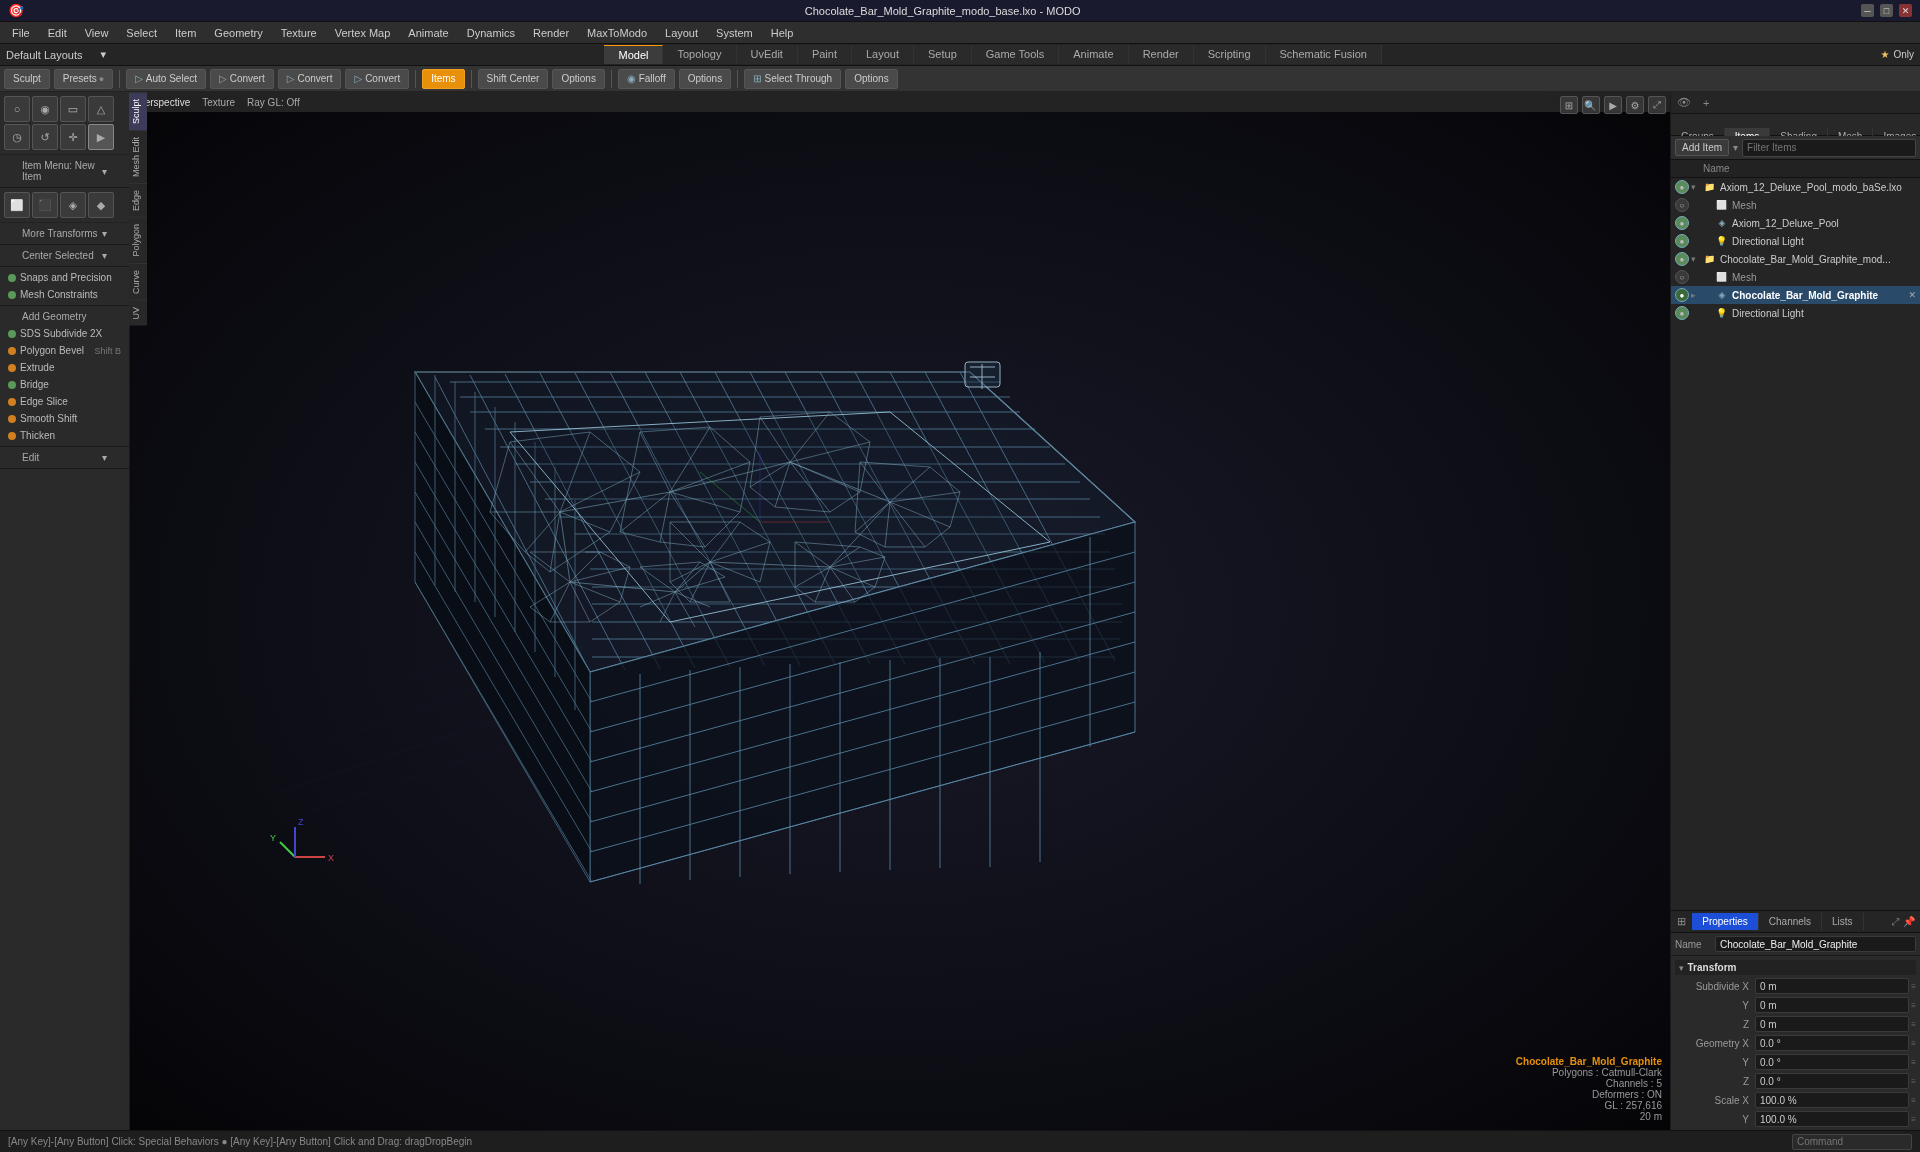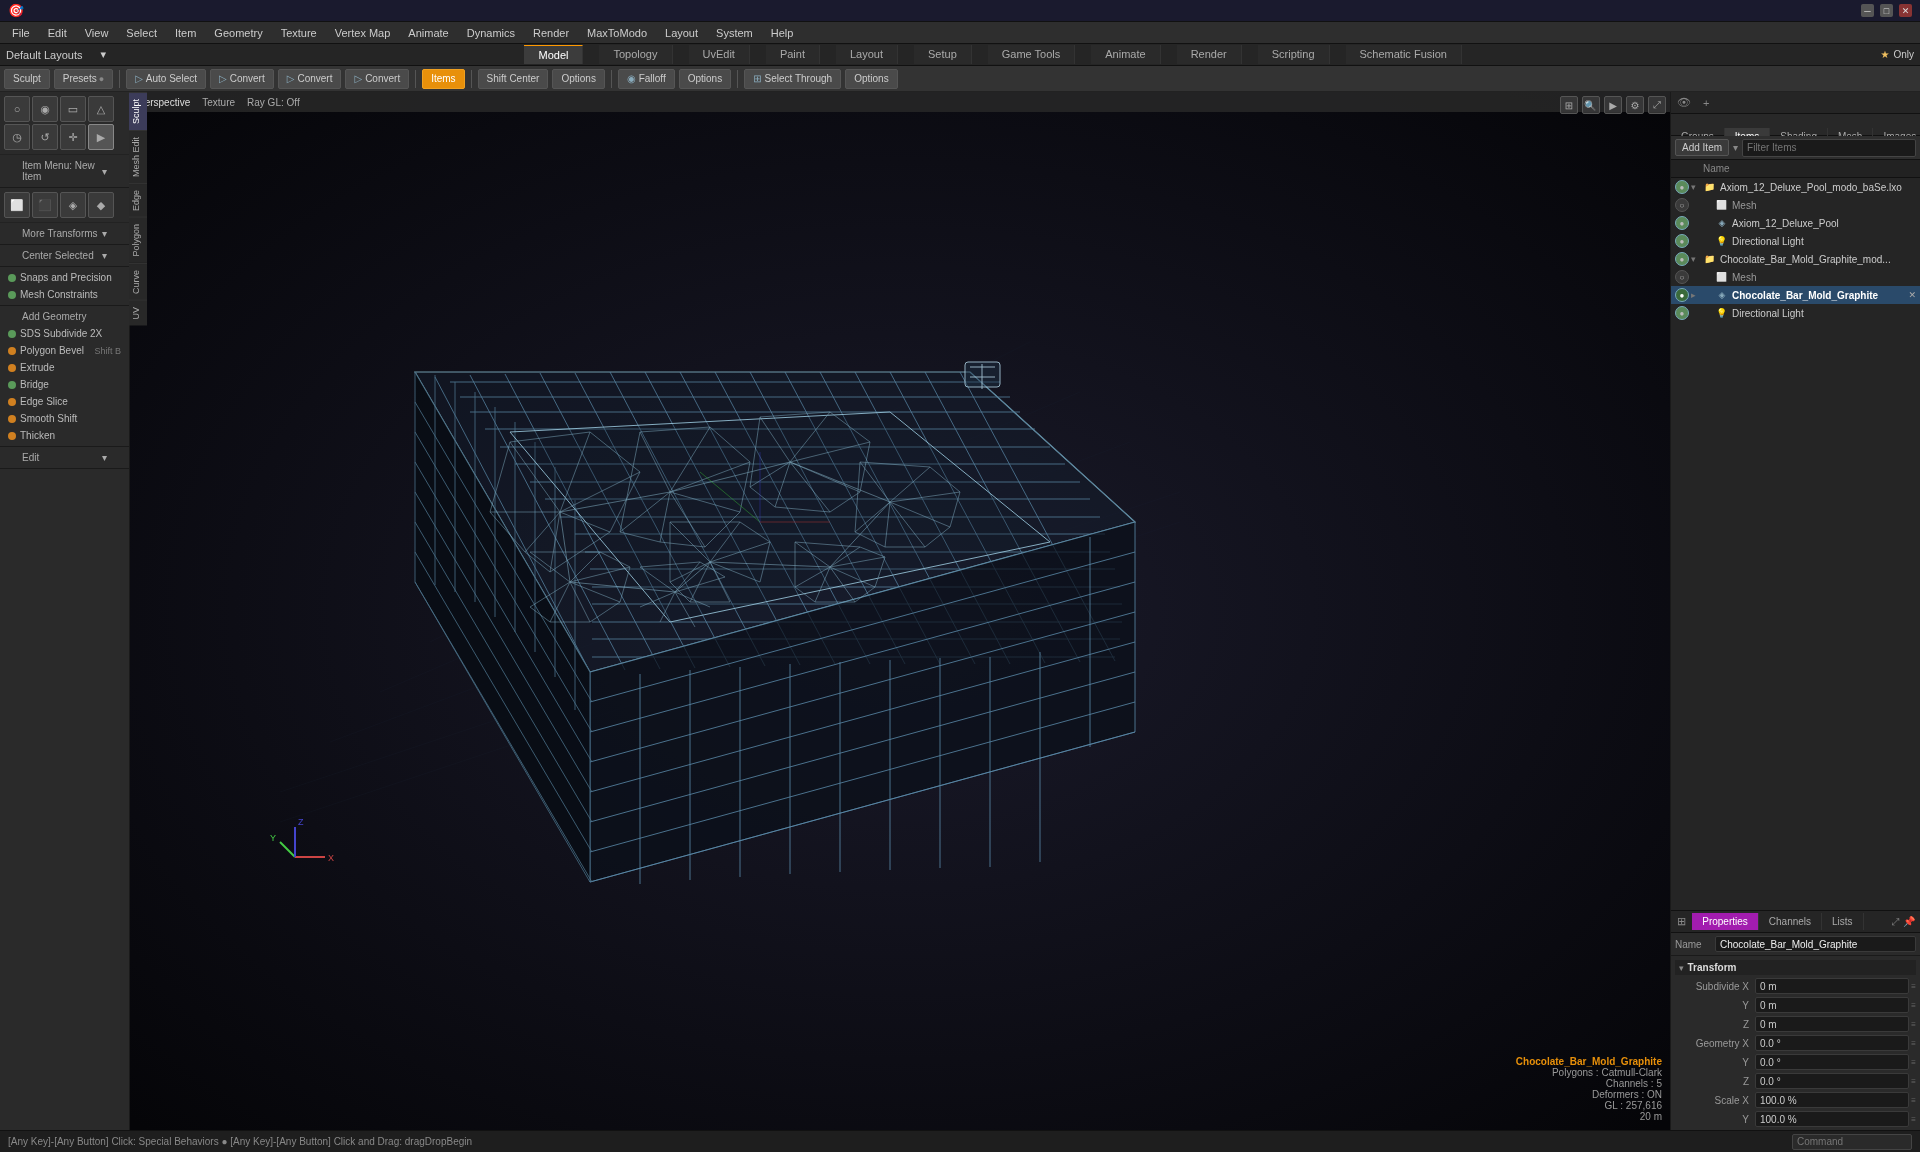--- a/index.html
+++ b/index.html
@@ -49,21 +49,21 @@
 
     
     #tabbar {
       height: 22px;
       background: #252525;
       display: flex;
       align-items: center;
       border-bottom: 1px solid #111;
     }
     #tabbar-left { padding: 0 6px; }
-    #tabbar-tabs { display: flex; flex: 1; justify-content: center; gap: 16px; }
+    #tabbar-tabs { display: flex; flex: 1; justify-content: center; gap: 0; }
     .main-tab {
       padding: 3px 14px;
       cursor: pointer;
       color: #aaa;
       font-size: 11px;
       border-right: 1px solid #333;
       background: #2a2a2a;
     }
     .main-tab.active { background: #3c3c3c; color: #fff; border-top: 1px solid #f90; }
     #tabbar-right { padding: 0 6px; display: flex; gap: 4px; align-items: center; }
@@ -380,21 +380,21 @@
       align-items: center;
       border-bottom: 1px solid #111;
     }
     .props-tab {
       padding: 3px 10px;
       font-size: 10px;
       color: #aaa;
       cursor: pointer;
       border-right: 1px solid #333;
     }
-    .props-tab.active { background: #a21caf; color: #fff; }
+    .props-tab.active { background: #1d4ed8; color: #fff; }
     #props-content {
       flex: 1;
       padding: 4px;
       overflow-y: auto;
     }
     .props-row {
       display: flex;
       align-items: center;
       height: 18px;
       margin-bottom: 1px;
@@ -473,20 +473,21 @@
       color: #eee;
       display: flex;
       align-items: center;
     }
   </style>
 </head>
 <body>
 
 <div id="titlebar">
   <span style="font-size:13px;">🎯</span>
+  <span id="titlebar-title">Chocolate_Bar_Mold_Graphite_modo_base.lxo - MODO</span>
   <div id="titlebar-controls">
     <div class="wctl">─</div>
     <div class="wctl">□</div>
     <div class="wctl" style="background:#883333;">✕</div>
   </div>
 </div>
 
 <div id="menubar">
     <div class="menu-item">File</div>
     <div class="menu-item">Edit</div>

